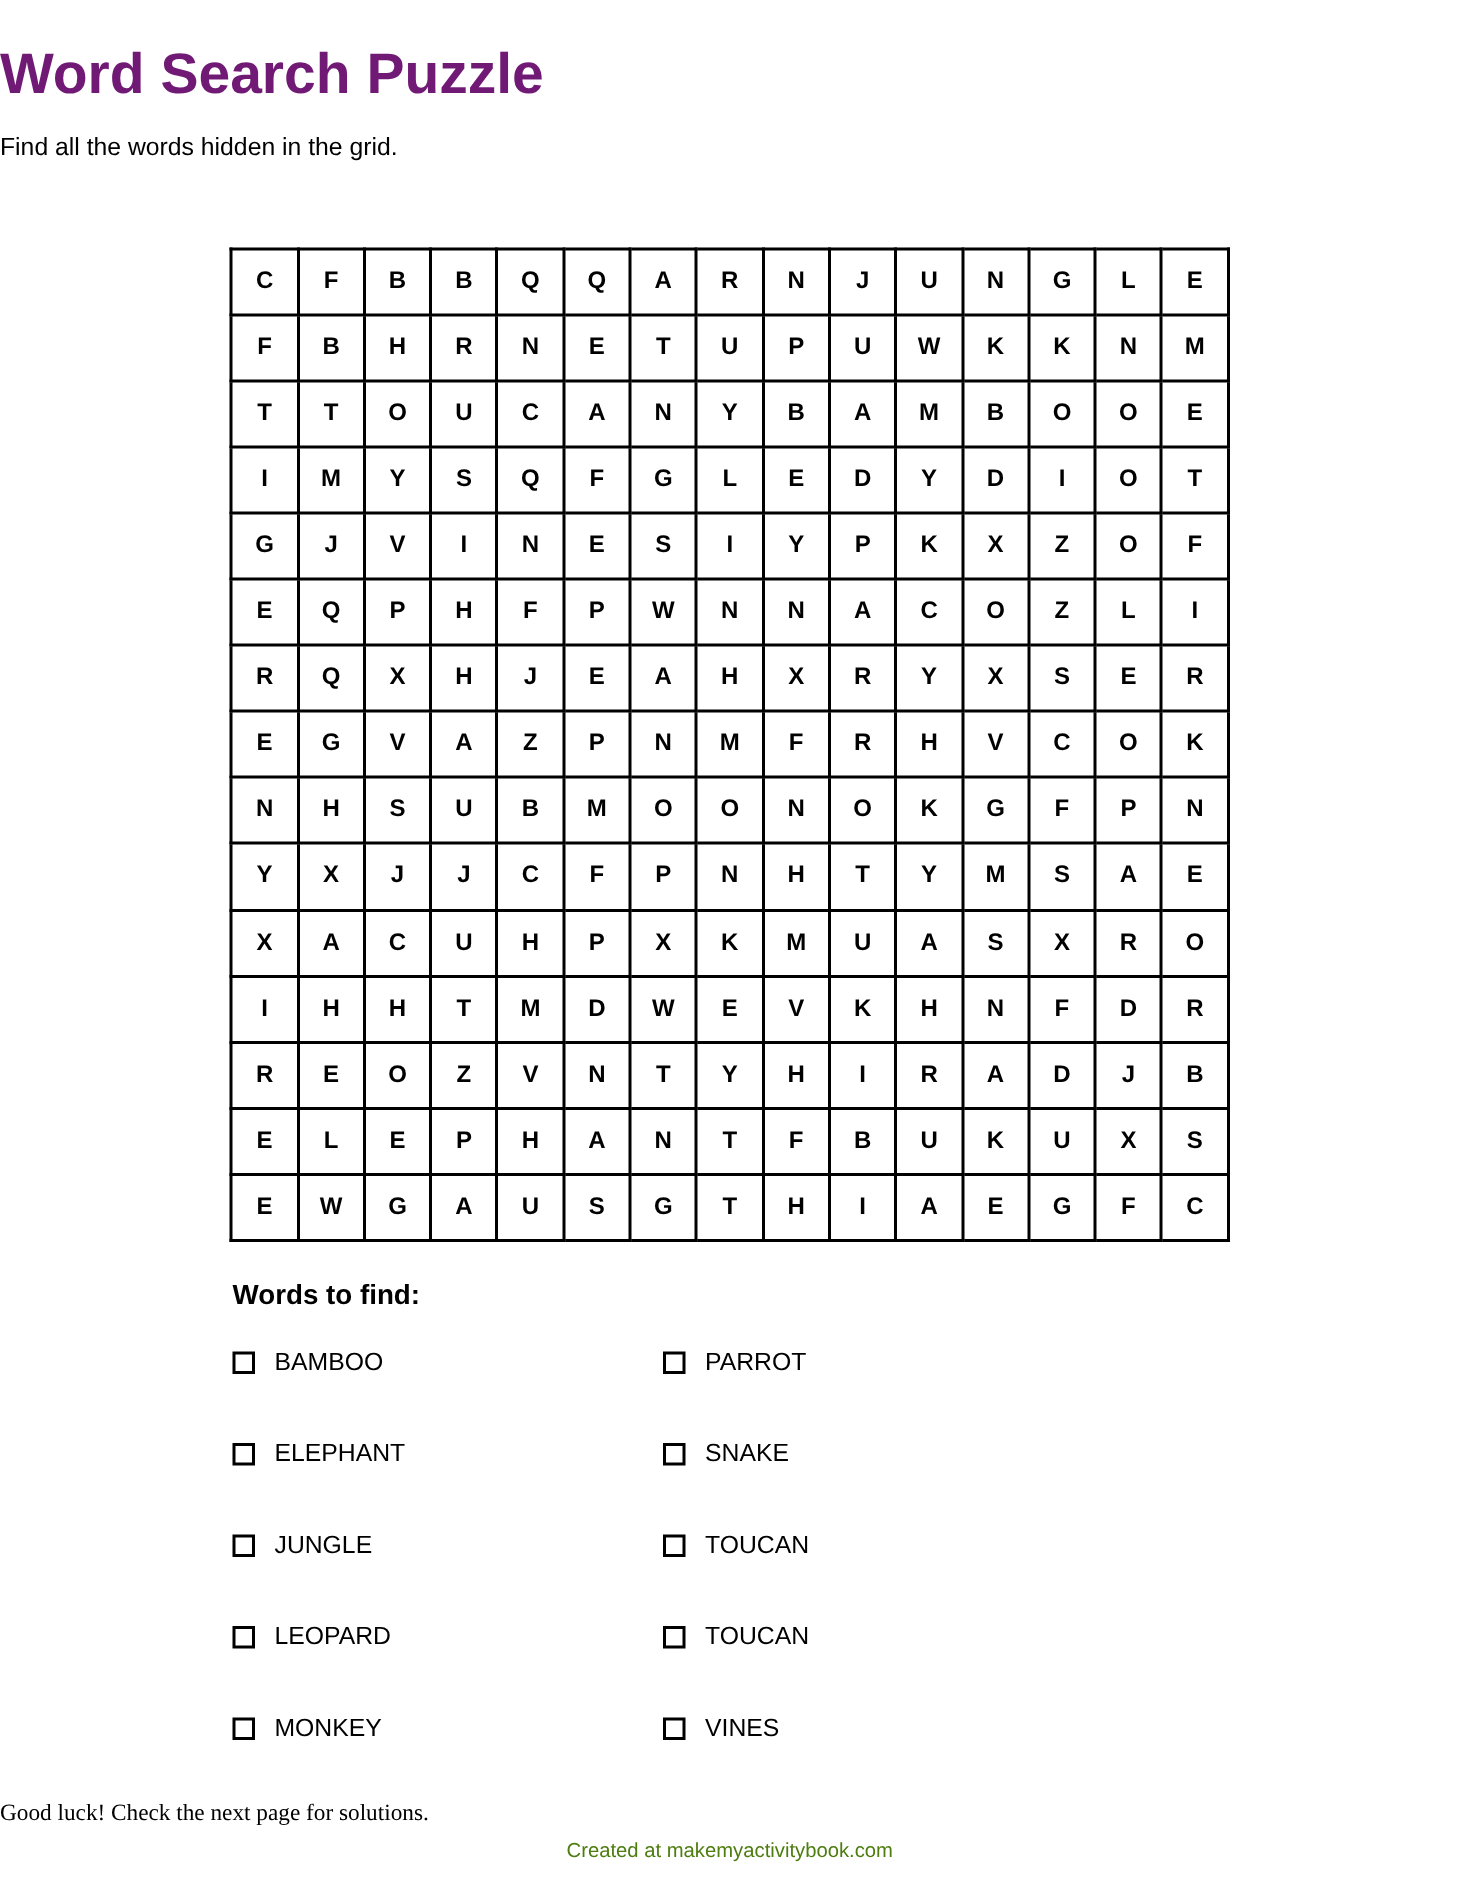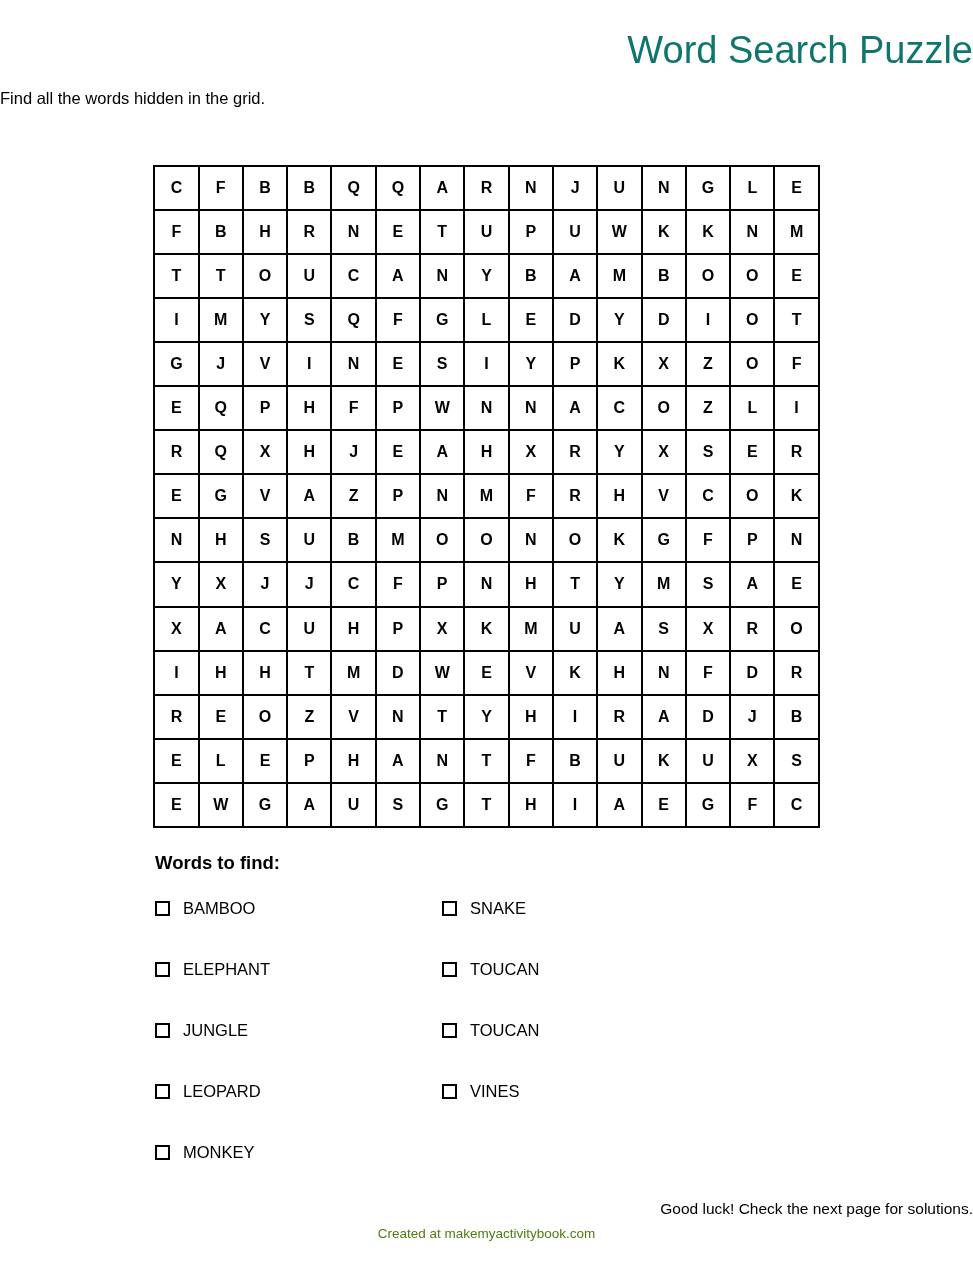--- a/index.html
+++ b/index.html
@@ -11,24 +11,24 @@
     font-family: "Liberation Sans", sans-serif;
     color: #000000;
     position: relative;
     overflow: hidden;
   }
   .page { position: relative; width: 973px; height: 1266px; }
 
   .title {
     margin: 0;
     padding-top: 28px;
-    text-align: right;
+    text-align: left;
     font-size: 38px;
-    font-weight: normal;
-    color: #0f766e;
+    font-weight: bold;
+    color: #701a75;
     line-height: 1.2;
   }
   .subtitle {
     margin-top: 15px;
     font-size: 16.5px;
     color: #000000;
   }
 
   table.ws-grid {
     border-collapse: collapse;
@@ -73,23 +73,24 @@
     margin-right: 13px;
     flex: 0 0 auto;
     display: inline-block;
   }
 
   .footer-line1 {
     position: absolute;
     top: 1200px;
     left: 0;
     width: 100%;
-    text-align: right;
+    text-align: left;
     font-size: 15.5px;
     color: #000000;
+    font-family: Liberation Serif, serif;
   }
   .footer-line2 {
     position: absolute;
     top: 1226px;
     left: 0;
     width: 100%;
     text-align: center;
     font-size: 13.5px;
     color: #4d7c0f;
   }
@@ -380,20 +381,24 @@
       <div class="word-item">
         <span class="word-checkbox"></span>
         <span>LEOPARD</span>
       </div>
       <div class="word-item">
         <span class="word-checkbox"></span>
         <span>MONKEY</span>
       </div>
       <div class="word-item">
         <span class="word-checkbox"></span>
+        <span>PARROT</span>
+      </div>
+      <div class="word-item">
+        <span class="word-checkbox"></span>
         <span>SNAKE</span>
       </div>
       <div class="word-item">
         <span class="word-checkbox"></span>
         <span>TOUCAN</span>
       </div>
       <div class="word-item">
         <span class="word-checkbox"></span>
         <span>TOUCAN</span>
       </div>

